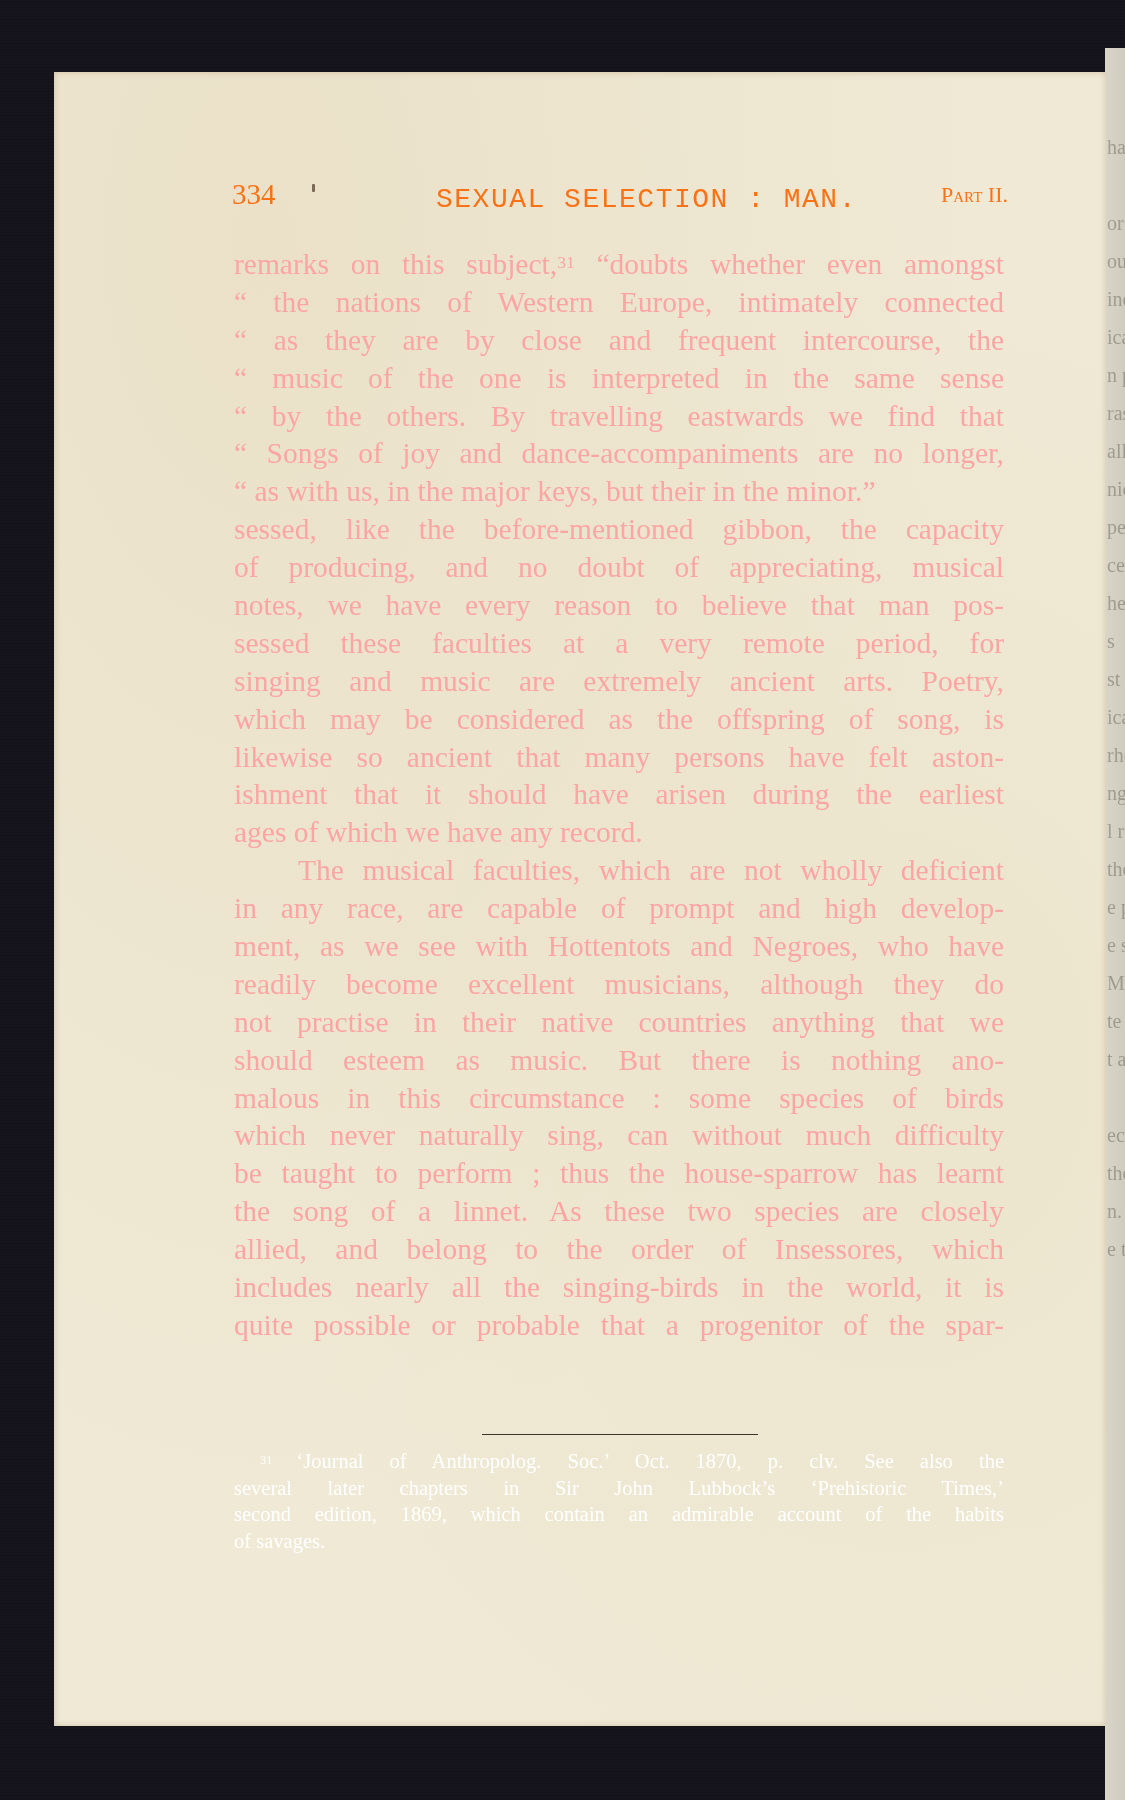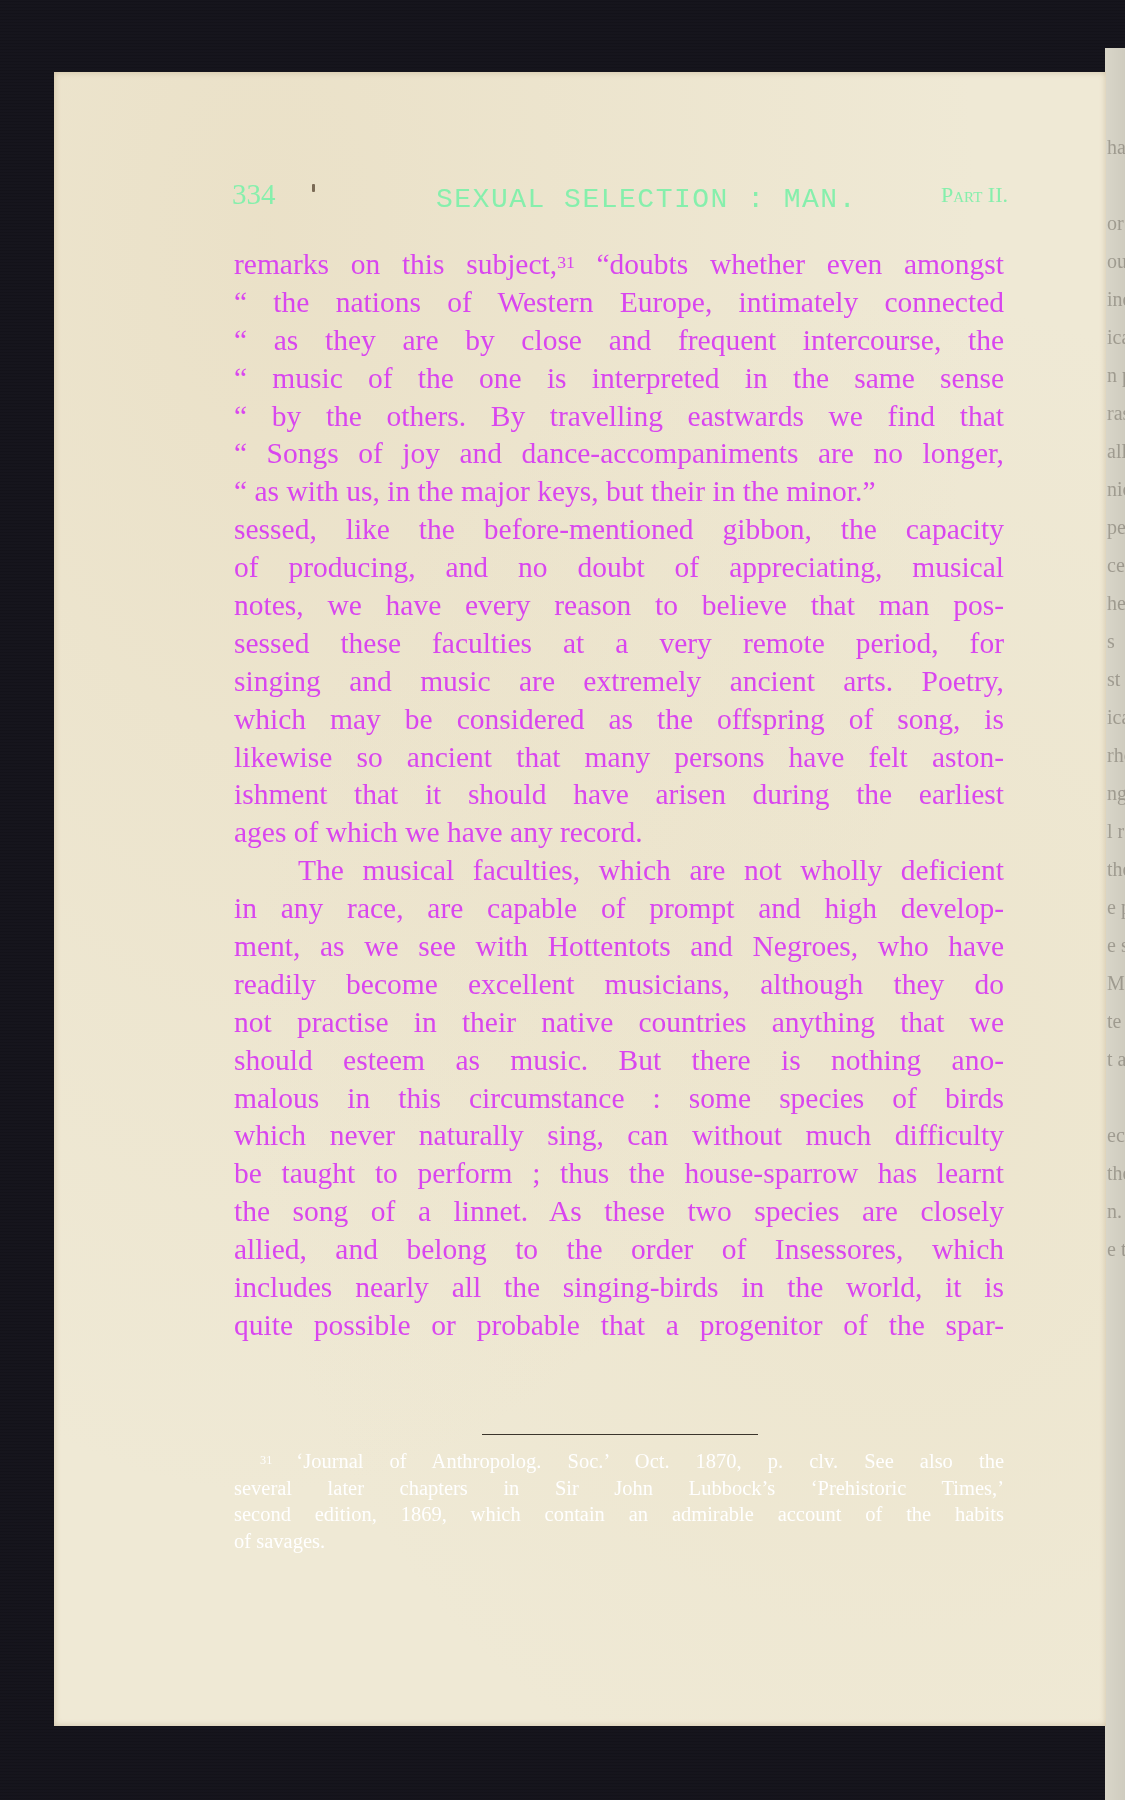--- a/index.html
+++ b/index.html
@@ -29,32 +29,32 @@
       radial-gradient(ellipse at 20% 10%, rgba(220,200,160,0.25), transparent 60%),
       radial-gradient(ellipse at 80% 60%, rgba(225,210,170,0.18), transparent 55%);
     box-shadow: inset 0 0 6px rgba(150,120,80,0.35);
   }
   .speck {
     position: absolute; left: 258px; top: 112px; width: 3px; height: 8px;
     background: #7a6a55; border-radius: 1px;
   }
   .running-head {
     position: absolute; left: 232px; top: 176px; width: 776px; height: 40px;
-    color: #86efac;
+    color: #f97316;
   }
   .folio { position: absolute; left: 0; top: 2px; font-size: 29px; }
   .head-title {
     position: absolute; left: 204px; top: 8px; font-size: 28px; letter-spacing: 1.5px; font-family: Liberation Mono, monospace;
   }
   .head-part {
     position: absolute; right: 0; top: 6px; font-size: 22px; font-variant: small-caps;
   }
   .body-text {
     position: absolute; left: 234px; top: 246px; width: 770px;
-    font-size: 29.5px; line-height: 37.9px; color: #d946ef;
+    font-size: 29.5px; line-height: 37.9px; color: #fca5a5;
     text-align: justify;
   }
   .line {
     display: block; white-space: nowrap; text-align-last: justify; text-align: justify;
     height: 37.9px;
   }
   .line.last { text-align-last: left; }
   .line.indent { padding-left: 64px; box-sizing: border-box; }
   .rule {
     position: absolute; left: 482px; top: 1434px; width: 276px; height: 0;

